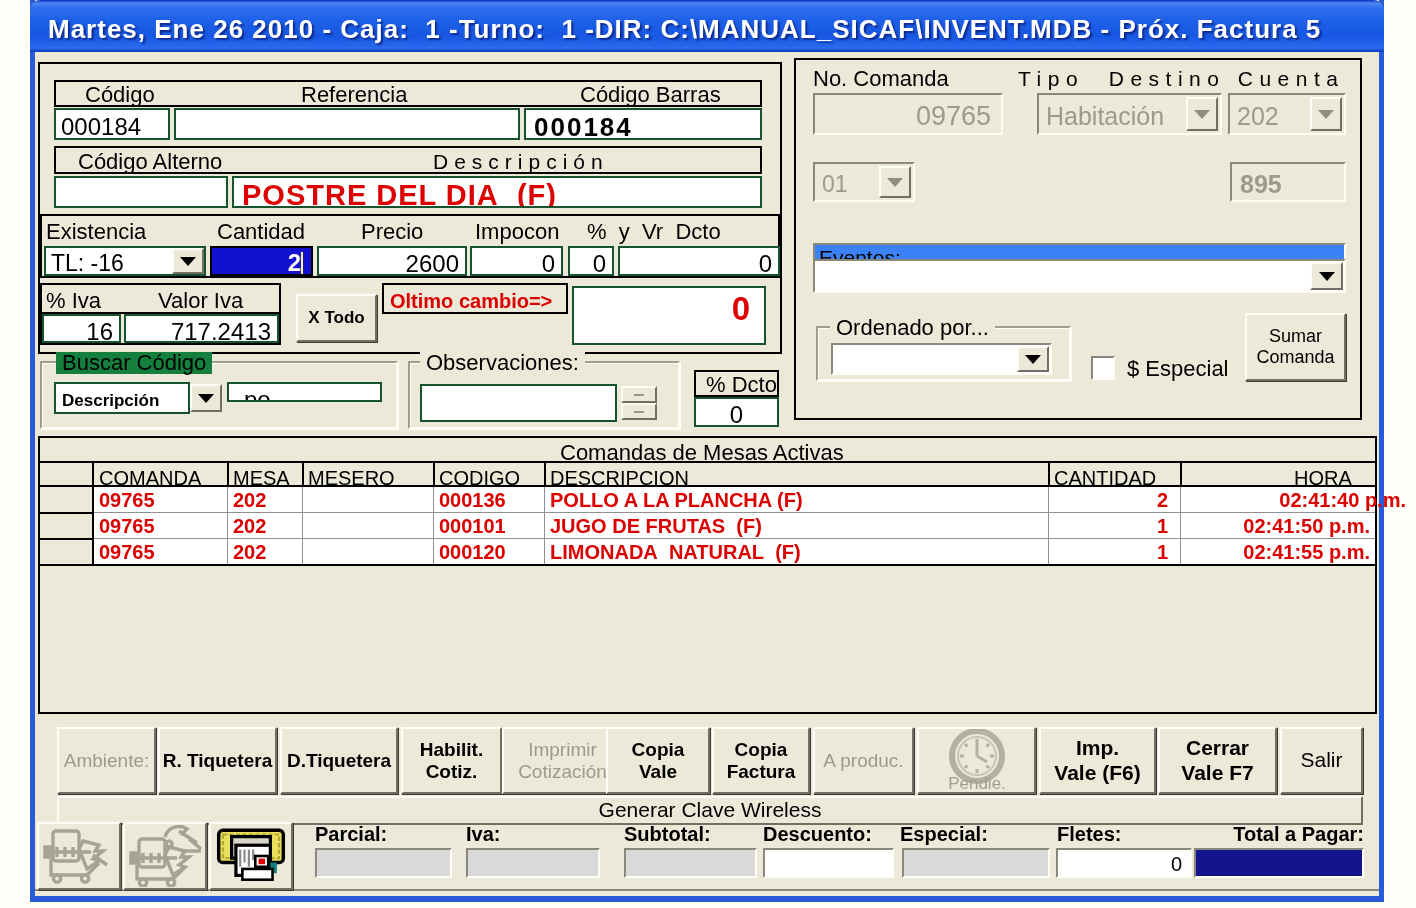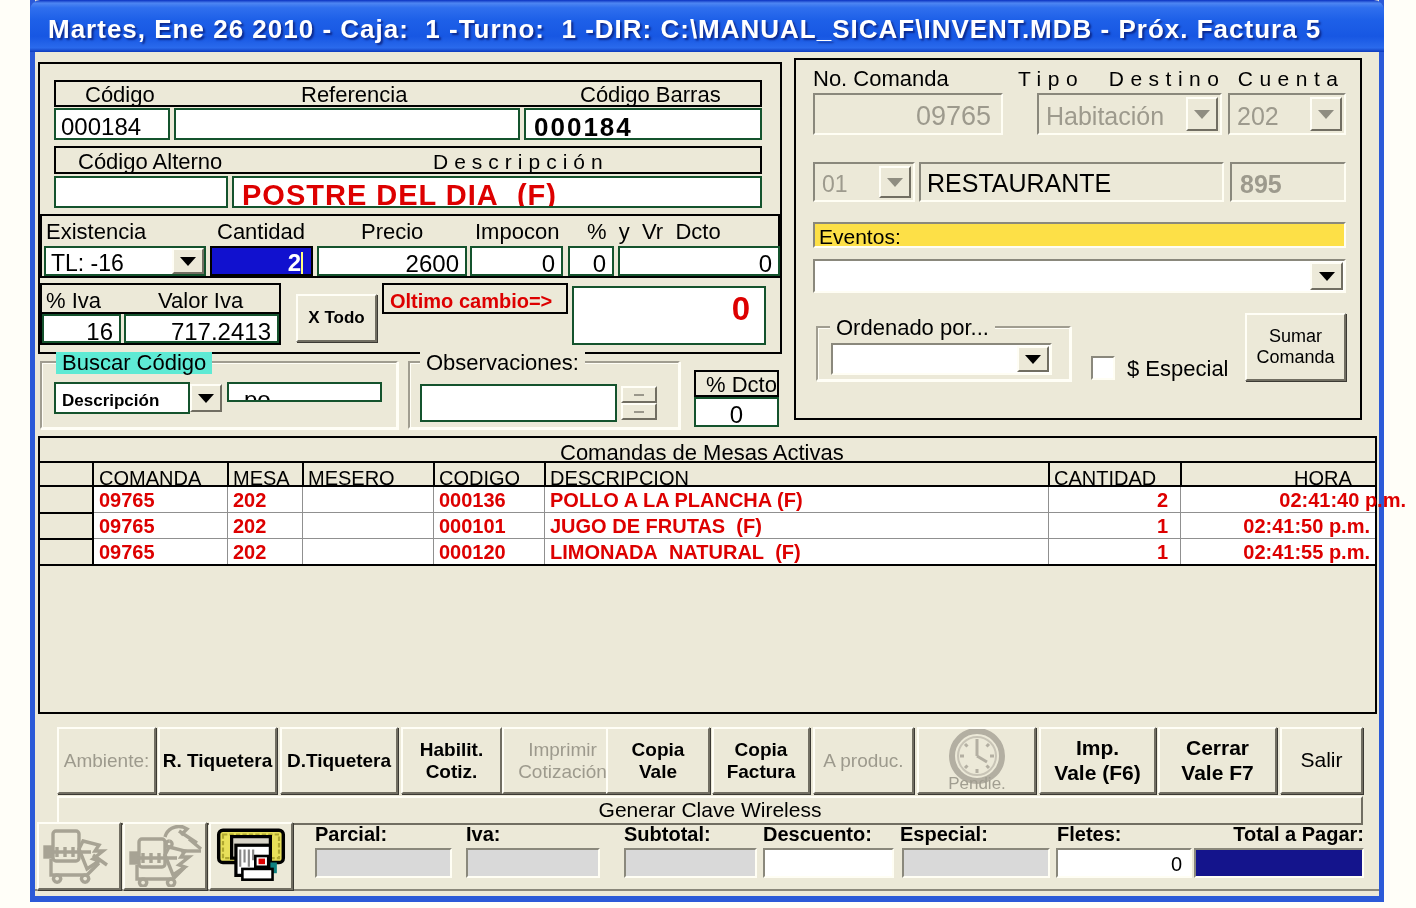--- a/index.html
+++ b/index.html
@@ -75,21 +75,21 @@
 <div class="lbl" style="left:158px;top:290px;">Valor Iva</div>
 <div class="hline" style="left:40px;top:312px;width:241px;"></div>
 <div class="tb" style="left:42px;top:314px;width:79px;height:29px;text-align:right;padding:2px 6px 0 0;">16</div>
 <div class="tb" style="left:124px;top:314px;width:155px;height:29px;text-align:right;padding:2px 6px 0 0;">717.2413</div>
 <div class="btn" style="left:296px;top:294px;width:81px;height:48px;font-weight:bold;font-size:17px;">X Todo</div>
 <div class="bar" style="left:382px;top:283px;width:186px;height:31px;"></div>
 <div class="lbl red" style="left:390px;top:291px;font-size:20px;">Oltimo cambio=&gt;</div>
 <div class="tb" style="left:572px;top:286px;width:194px;height:59px;text-align:right;padding:2px 14px 0 0;font-weight:bold;font-size:33px;color:#dd0000;">0</div>
 
 <div class="grp" style="left:40px;top:361px;width:358px;height:68px;"></div>
-<div class="lbl" style="left:56px;top:352px;background:#5eead4;padding:0 6px;">Buscar Código</div>
+<div class="lbl" style="left:56px;top:352px;background:#15803d;padding:0 6px;">Buscar Código</div>
 <div class="tb" style="left:54px;top:382px;width:136px;height:32px;font-weight:bold;font-size:17px;padding:7px 0 0 6px;">Descripción</div>
 <div class="cbtn" style="left:190px;top:384px;width:32px;height:28px;">
       <span class="arr"></span>
     </div>
 <div class="tb" style="left:227px;top:382px;width:155px;height:20px;padding:2px 0 0 15px;">po</div>
 
 <div class="grp" style="left:408px;top:361px;width:272px;height:68px;"></div>
 <div class="lbl" style="left:420px;top:352px;background:#ece9d8;padding:0 6px;">Observaciones:</div>
 <div class="tb" style="left:420px;top:384px;width:197px;height:38px;"></div>
 <div class="cbtn" style="left:621px;top:386px;width:36px;height:17px;">
@@ -111,23 +111,22 @@
       <span class="arr arrg"></span>
     </div>
 <div class="sk dim" style="left:1228px;top:93px;width:118px;height:42px;background:#ece9d8;font-size:25px;padding:7px 0 0 7px;">202</div>
 <div class="cbtn" style="left:1310px;top:97px;width:32px;height:34px;">
       <span class="arr arrg"></span>
     </div>
 <div class="sk dim" style="left:813px;top:162px;width:102px;height:40px;background:#ece9d8;font-size:23px;padding:7px 0 0 7px;">01</div>
 <div class="cbtn" style="left:879px;top:166px;width:32px;height:32px;">
       <span class="arr arrg"></span>
     </div>
-<div class="sk" style="left:919px;top:162px;width:305px;height:40px;background:#ece9d8;font-size:25px;color:#000;padding:5px 0 0 6px;">RESTAURANTE</div>
 <div class="sk dim" style="left:1230px;top:162px;width:116px;height:40px;background:#ece9d8;font-size:25px;font-weight:bold;padding:6px 0 0 8px;">895</div>
-<div class="sk" style="left:813px;top:222px;width:533px;height:26px;background:#fde047;font-size:21px;color:#000;padding:1px 0 0 4px;">Eventos:</div>
+<div class="sk" style="left:813px;top:243px;width:533px;height:26px;background:#3b82f6;font-size:21px;color:#000;padding:1px 0 0 4px;">Eventos:</div>
 <div class="sk" style="left:813px;top:259px;width:533px;height:34px;background:#fff;"></div>
 <div class="cbtn" style="left:1310px;top:262px;width:33px;height:28px;">
       <span class="arr"></span>
     </div>
 <div class="grp" style="left:816px;top:326px;width:255px;height:55px;"></div>
 <div class="lbl" style="left:830px;top:317px;background:#ece9d8;padding:0 6px;">Ordenado por...</div>
 <div class="sk" style="left:831px;top:343px;width:221px;height:32px;background:#fff;"></div>
 <div class="cbtn" style="left:1017px;top:346px;width:32px;height:26px;">
       <span class="arr"></span>
     </div>

